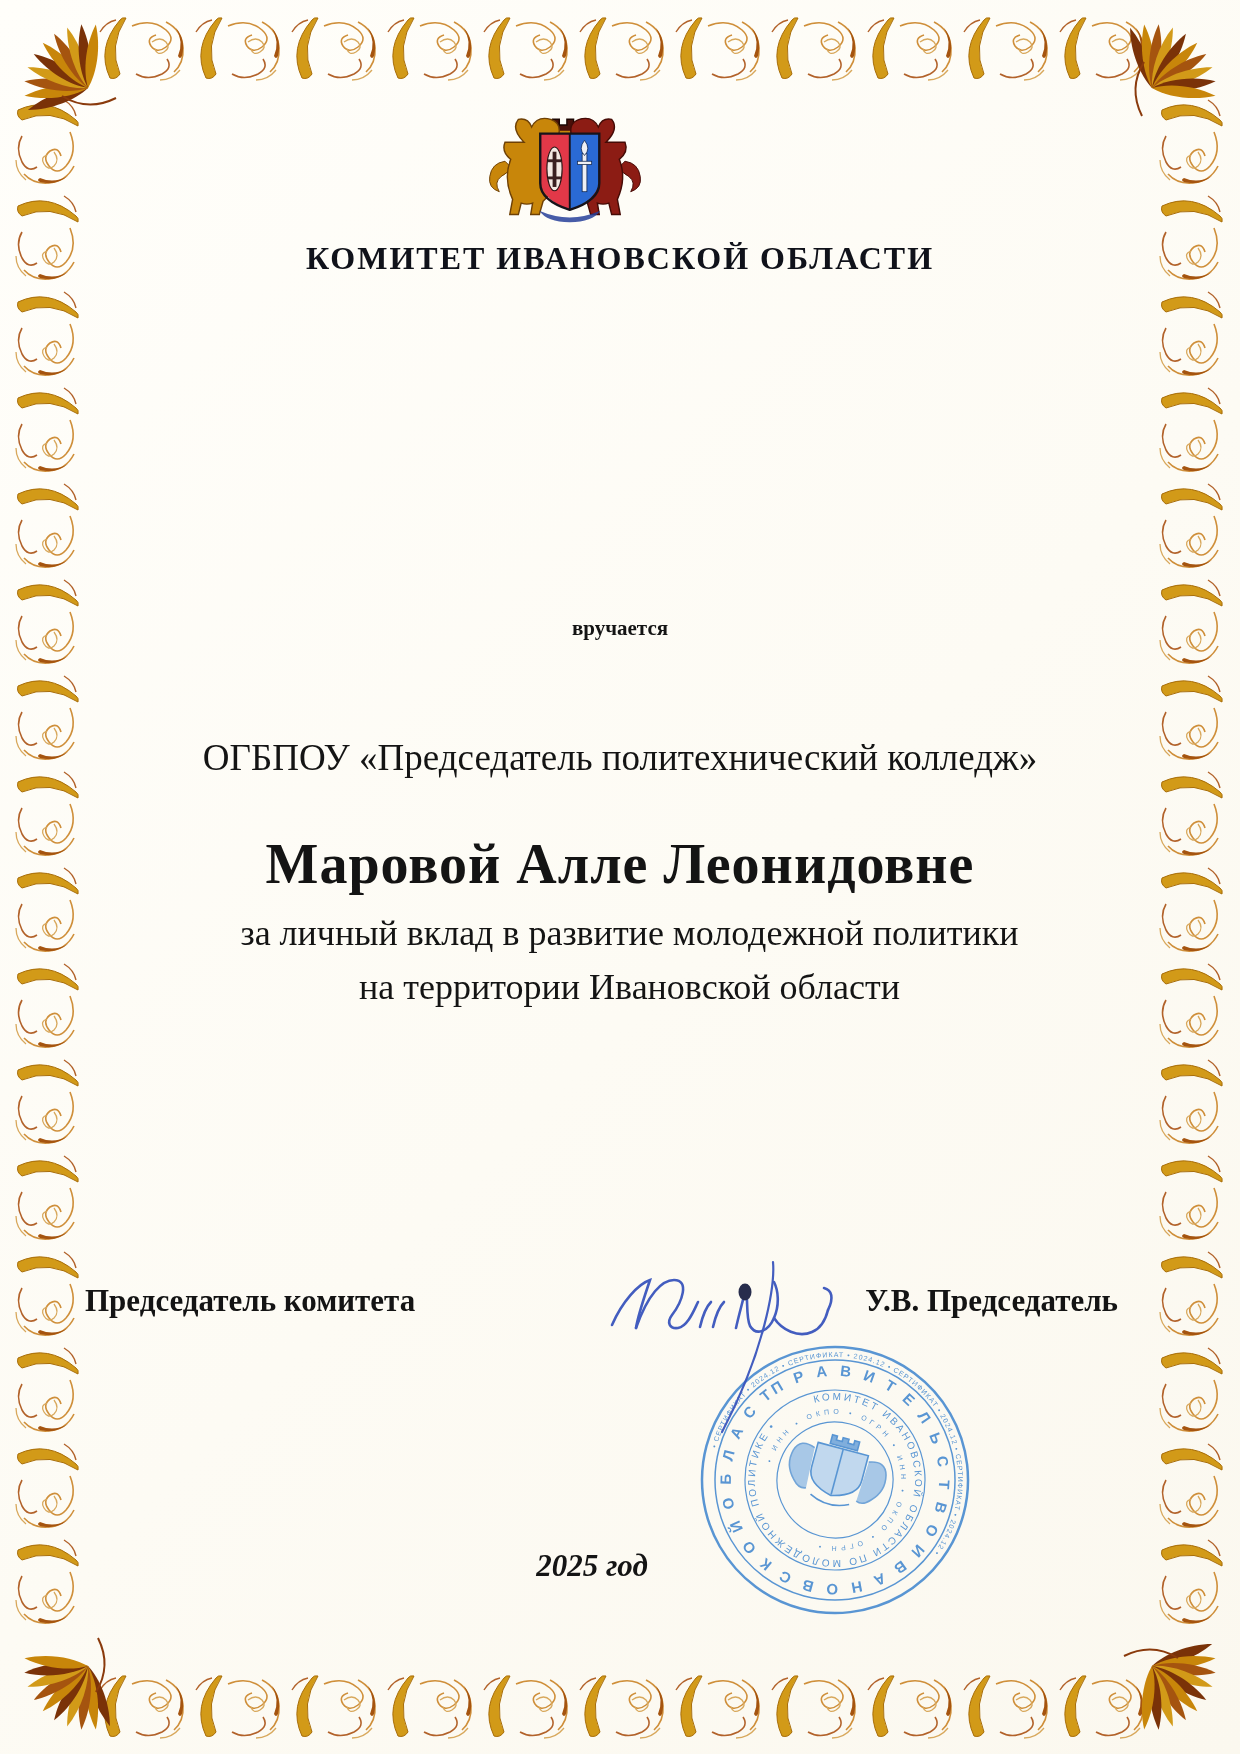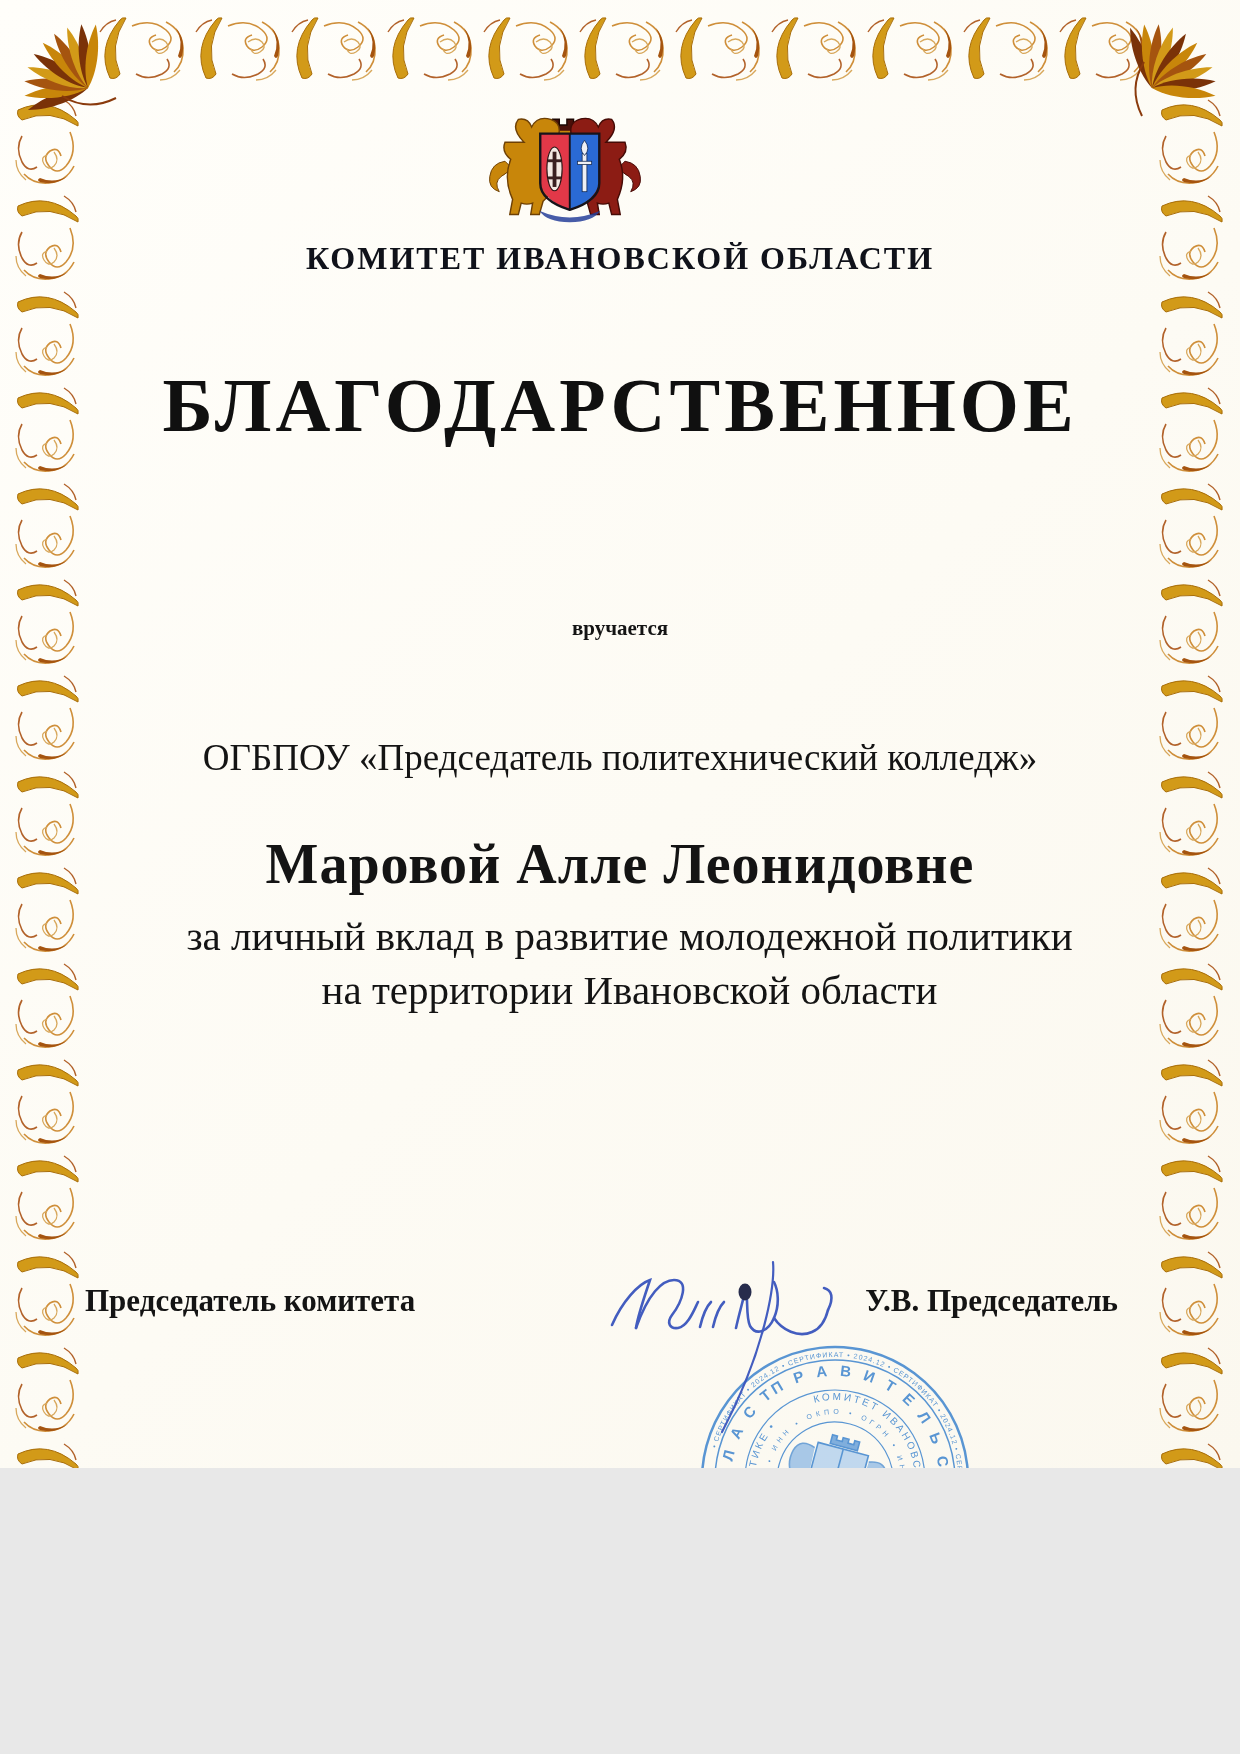--- a/index.html
+++ b/index.html
@@ -1,30 +1,30 @@
 <!DOCTYPE html>
 <html><head>
 <meta charset="utf-8">
 <style>
   html,body{margin:0;padding:0;background:#e8e8e8;}
   .page{
-    position:relative;width:1240px;height:1468px;margin:0 auto;
+    position:relative;width:1240px;height:1754px;margin:0 auto;
     background:linear-gradient(135deg,#fffefa 0%,#fdfbf4 55%,#fbf8ef 100%);
     font-family:"Liberation Serif","DejaVu Serif",serif;
     color:#141414;overflow:hidden;
   }
   .abs{position:absolute;}
   .ctr{left:0;right:0;text-align:center;}
   .org{font-size:32px;font-weight:bold;letter-spacing:2px;color:#10121a;}
   .t1{font-size:76px;font-weight:bold;letter-spacing:4px;color:#101010;}
   .t2{font-size:94px;font-weight:bold;letter-spacing:12px;color:#101010;}
   .presented{font-size:21px;font-weight:bold;}
   .role{font-size:37px;}
   .name{font-size:56px;font-weight:bold;letter-spacing:1px;}
-  .reason{font-size:41px;margin-left:19px;}
+  .reason{font-size:36px;margin-left:19px;}
   .signer{font-size:31px;font-weight:bold;}
   .year{font-size:31px;font-weight:bold;font-style:italic;transform:translateX(-28px);}
   svg text{font-family:"Liberation Sans","DejaVu Sans",sans-serif;}
 </style>
 </head>
 <body>
 
 <div class="page">
 
   <svg id="border-svg" class="abs" style="left:0;top:0" width="1240" height="1754" viewBox="0 0 1240 1754">
@@ -139,21 +139,20 @@
       <rect x="87" y="76" width="14" height="3" fill="#3a2020"></rect>
       <rect x="123" y="52" width="5" height="40" fill="#eef0f4" stroke="#10264e" stroke-width="0.8"></rect>
       <path d="M125.5,38 q7,9 0,16 q-7,-7 0,-16 Z" fill="#eef0f4" stroke="#10264e" stroke-width="0.8"></path>
       <rect x="118" y="60" width="15" height="3.5" fill="#eef0f4" stroke="#10264e" stroke-width="0.8"></rect>
     </g>
     <path d="M78,112 q32,14 64,0 q-8,12 -32,12 q-24,0 -32,-12 Z" fill="#27409a" opacity="0.85"></path>
   </svg>
 
   <div class="abs ctr org" style="top:240px">КОМИТЕТ ИВАНОВСКОЙ ОБЛАСТИ</div>
 
-  <div class="abs ctr t1" style="top:362px">БЛАГОДАРСТВЕННОЕ</div>
 
   <div class="abs ctr presented" style="top:616px">вручается</div>
   <div class="abs ctr role" style="top:736px">ОГБПОУ «Председатель политехнический колледж»</div>
   <div class="abs ctr name" style="top:832px">Маровой Алле Леонидовне</div>
   <div class="abs ctr reason" style="top:912px">за личный вклад в развитие молодежной политики</div>
   <div class="abs ctr reason" style="top:966px">на территории Ивановской области</div>
 
   <div class="abs signer" style="left:85px;top:1283px">Председатель комитета</div>
   <div class="abs signer" style="right:122px;top:1283px">У.В. Председатель</div>
 

